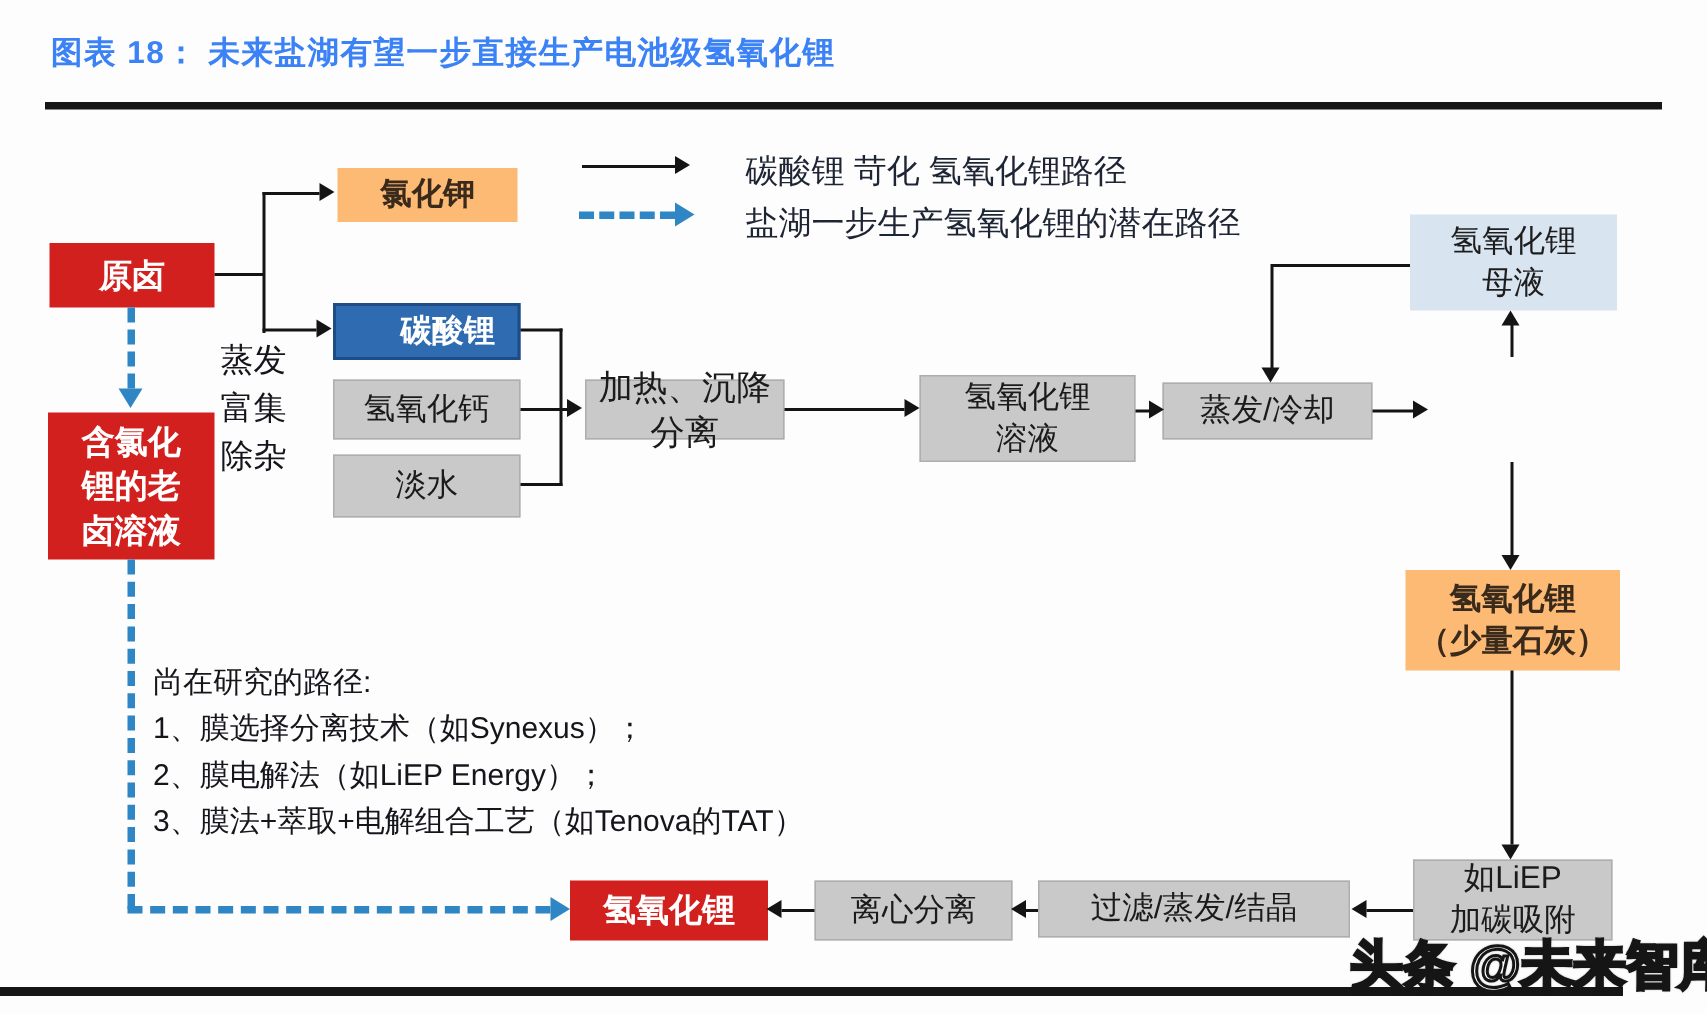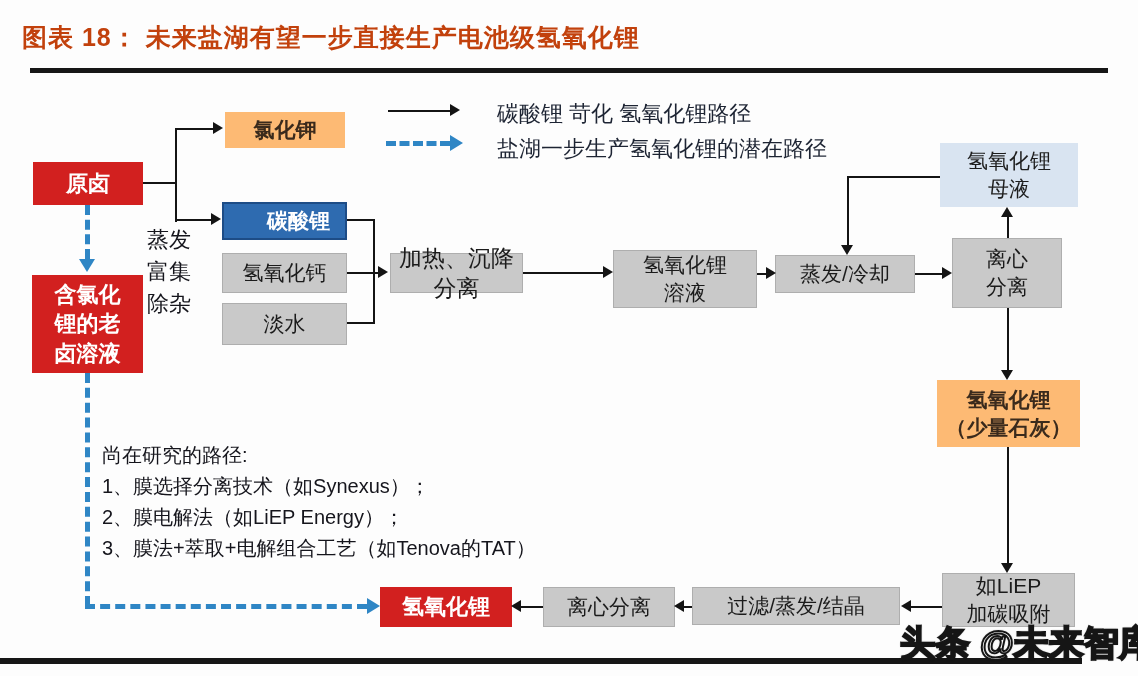--- a/index.html
+++ b/index.html
@@ -1,18 +1,18 @@
 <!DOCTYPE html>
 <html><head>
 <meta charset="utf-8">
 <style>
   html,body{margin:0;padding:0;background:#ffffff;}
   #page{position:relative;width:1138px;height:676px;overflow:hidden;background:#fdfdfd;
         font-family:"Liberation Sans","DejaVu Sans",sans-serif;}
-  .title{position:absolute;left:22px;top:21px;font-size:25px;font-weight:700;color:#c2410c;letter-spacing:1px;}
+  .title{position:absolute;left:34px;top:21px;font-size:21px;font-weight:700;color:#3b82f6;letter-spacing:1px;}
   .rule{position:absolute;background:#161616;}
   .box{position:absolute;box-sizing:border-box;display:flex;flex-direction:column;
        align-items:center;justify-content:center;text-align:center;font-size:21px;color:#1b1b1b;line-height:1.32;}
   .gray{background:#c9c9c9;border:1px solid #aeaeae;}
   .red{background:#d2201f;color:#ffffff;font-weight:700;font-size:22px;}
   .orange{background:#fdba74;color:#3a2a1c;font-weight:600;}
   .blue{background:#2e6bb0;border:2px solid #1d4c86;color:#ffffff;font-weight:700;}
   .lightblue{background:#d9e4f1;color:#1d1d1d;}
   .hline{position:absolute;height:2px;background:#141414;}
   .vline{position:absolute;width:2px;background:#141414;}
@@ -63,24 +63,20 @@
   </div>
   <div class="box gray" style="left:390px;top:253px;width:133px;height:40px;font-size:23px;">
     <span>加热、沉降分离</span>
   </div>
   <div class="box gray" style="left:613px;top:250px;width:144px;height:58px;">
     <span>氢氧化锂</span>
     <span>溶液</span>
   </div>
   <div class="box gray" style="left:775px;top:255px;width:140px;height:38px;">
     <span>蒸发/冷却</span>
-  </div>
-  <div class="box gray" style="left:952px;top:238px;width:110px;height:70px;">
-    <span>离心</span>
-    <span>分离</span>
   </div>
   <div class="box lightblue" style="left:940px;top:143px;width:138px;height:64px;">
     <span>氢氧化锂</span>
     <span>母液</span>
   </div>
   <div class="box red" style="left:32px;top:275px;width:111px;height:98px;">
     <span>含氯化</span>
     <span>锂的老</span>
     <span>卤溶液</span>
   </div>

